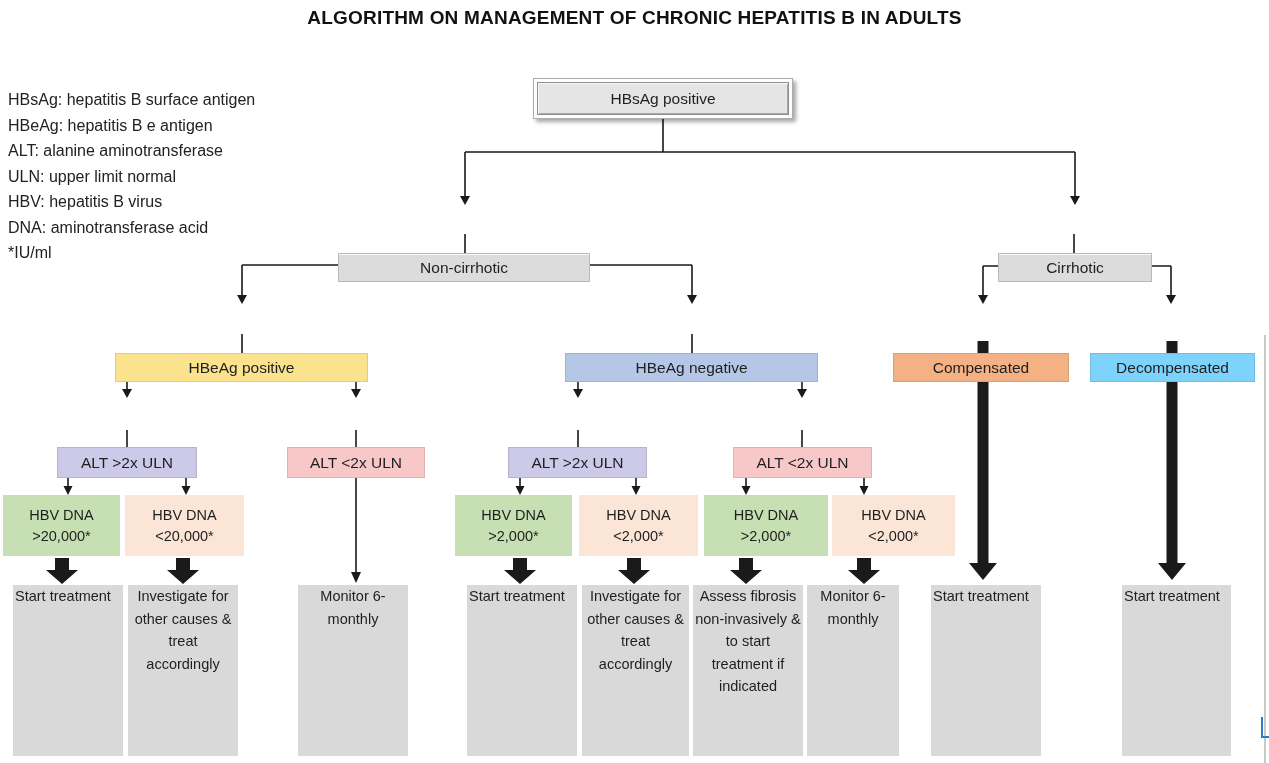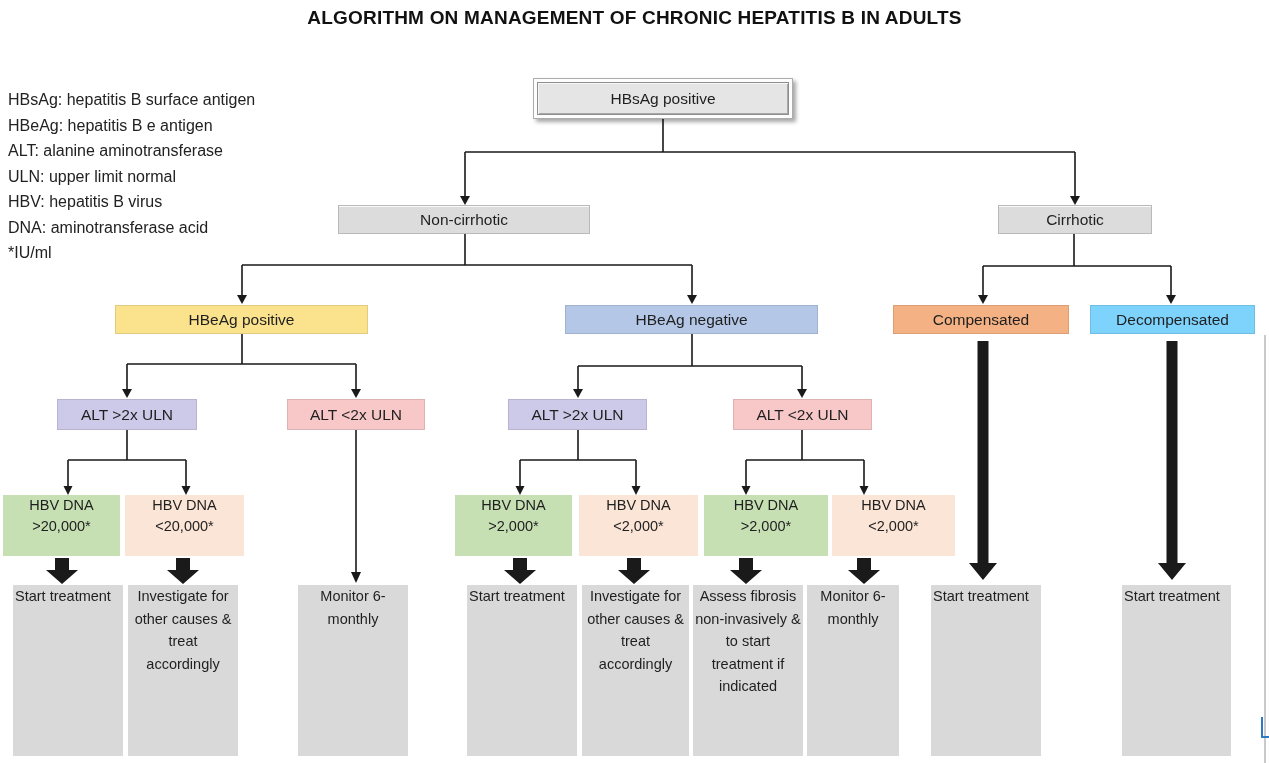--- a/index.html
+++ b/index.html
@@ -8,36 +8,36 @@
     background:#ffffff;font-family:"Liberation Sans",sans-serif;color:#1f1f1f;
   }
   .title{
     position:absolute;top:7px;left:0;width:100%;text-align:center;
     font-size:19px;font-weight:bold;letter-spacing:0.2px;color:#111;
   }
   .legend{position:absolute;left:8px;top:48px;font-size:16px;line-height:25.5px;color:#222;margin-top:39px;}
   svg.connectors{position:absolute;left:0;top:0;z-index:1;}
   .node{
     position:absolute;z-index:2;display:flex;align-items:center;justify-content:center;
-    font-size:15.5px;text-align:center;box-sizing:border-box;
+    font-size:15.5px;text-align:center;box-sizing:border-box;margin-top:48px;
   }
   .node.flat{border:1px solid rgba(0,0,0,0.10);}
   .node.gray{border:1px solid #b9b9b9;box-shadow:inset 0 1px 0 rgba(255,255,255,0.85);}
   .hbsag-frame{
     position:absolute;z-index:2;background:#fdfdfd;border:1px solid #adadad;
     padding:3px;box-sizing:border-box;box-shadow:2.5px 2.5px 4px rgba(0,0,0,0.35);
   }
   .hbsag-inner{
     width:100%;height:100%;display:flex;align-items:center;justify-content:center;
     border:1px solid #8f8f8f;box-sizing:border-box;font-size:15.5px;
     box-shadow:inset 1px 1px 0 #f6f6f6, inset -1px -1px 0 #a8a8a8;
   }
   .dna{
     position:absolute;z-index:2;display:flex;flex-direction:column;align-items:center;
-    font-size:14.5px;line-height:21px;text-align:center;box-sizing:border-box;
+    justify-content:center;font-size:14.5px;line-height:21px;text-align:center;box-sizing:border-box;
   }
   .outcome{
     position:absolute;z-index:2;display:flex;justify-content:flex-start;
     font-size:14.5px;line-height:22.5px;text-align:center;box-sizing:border-box;
   }
   .outcome .txt{max-width:100%;padding:0 2px;}
   .pt-mid{padding-top:47px;}
   .pt-top{padding-top:11px;}
   .edge-line{position:absolute;z-index:0;}
   .anchor-v{position:absolute;z-index:3;width:2px;height:21px;left:1261px;top:717px;}

